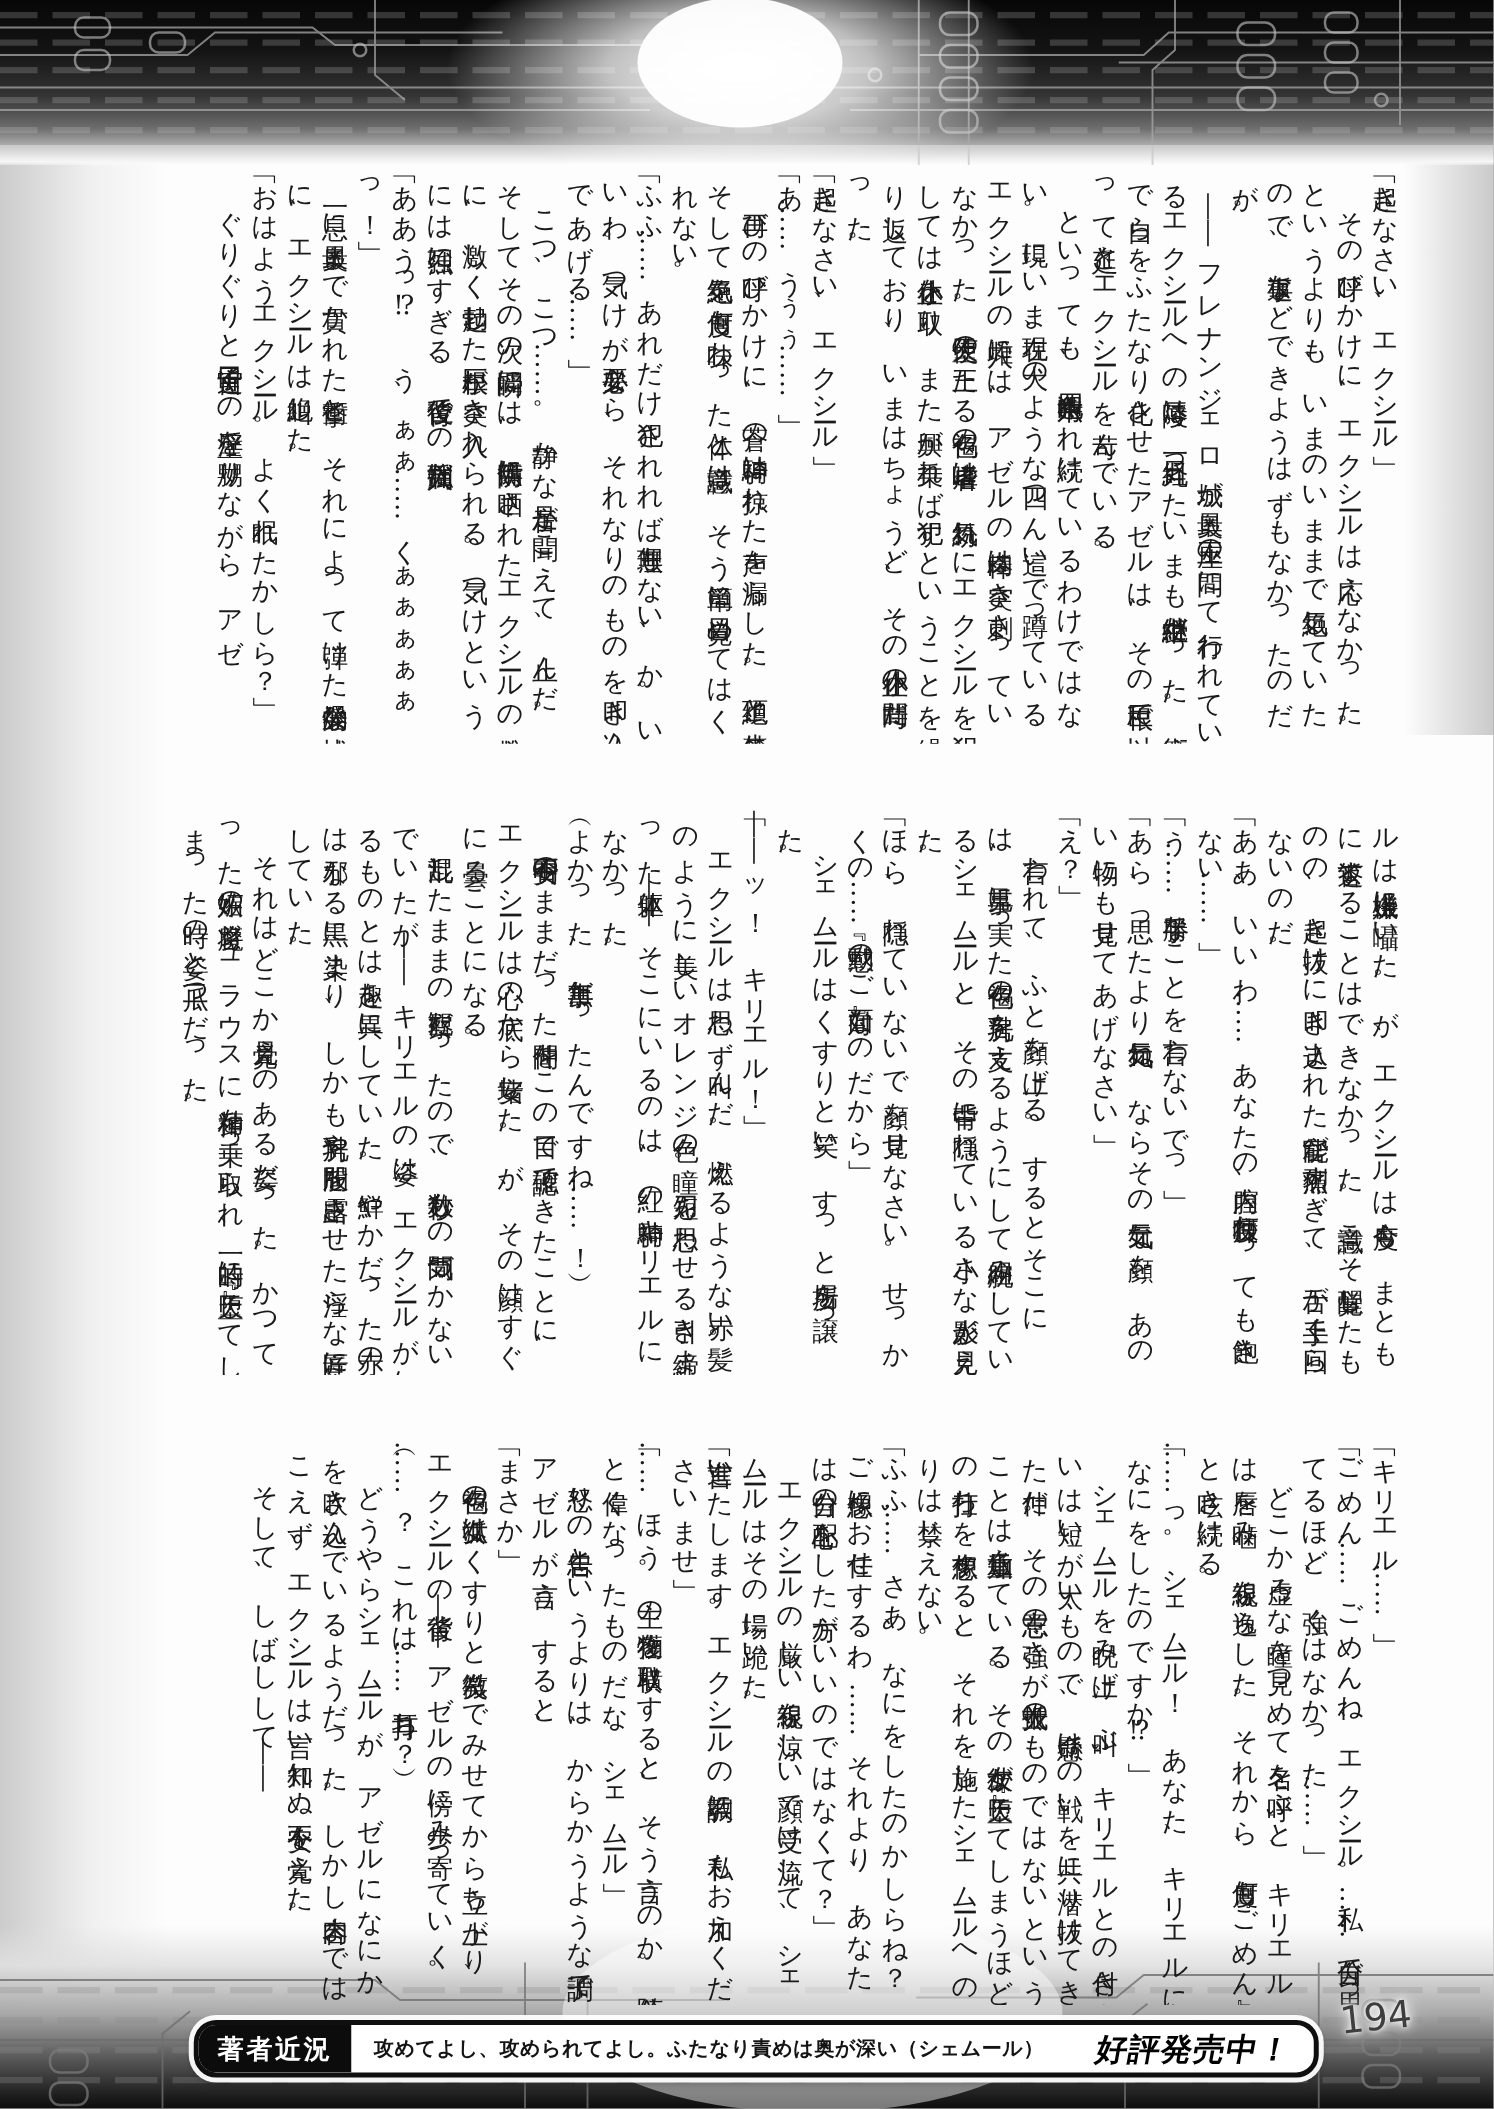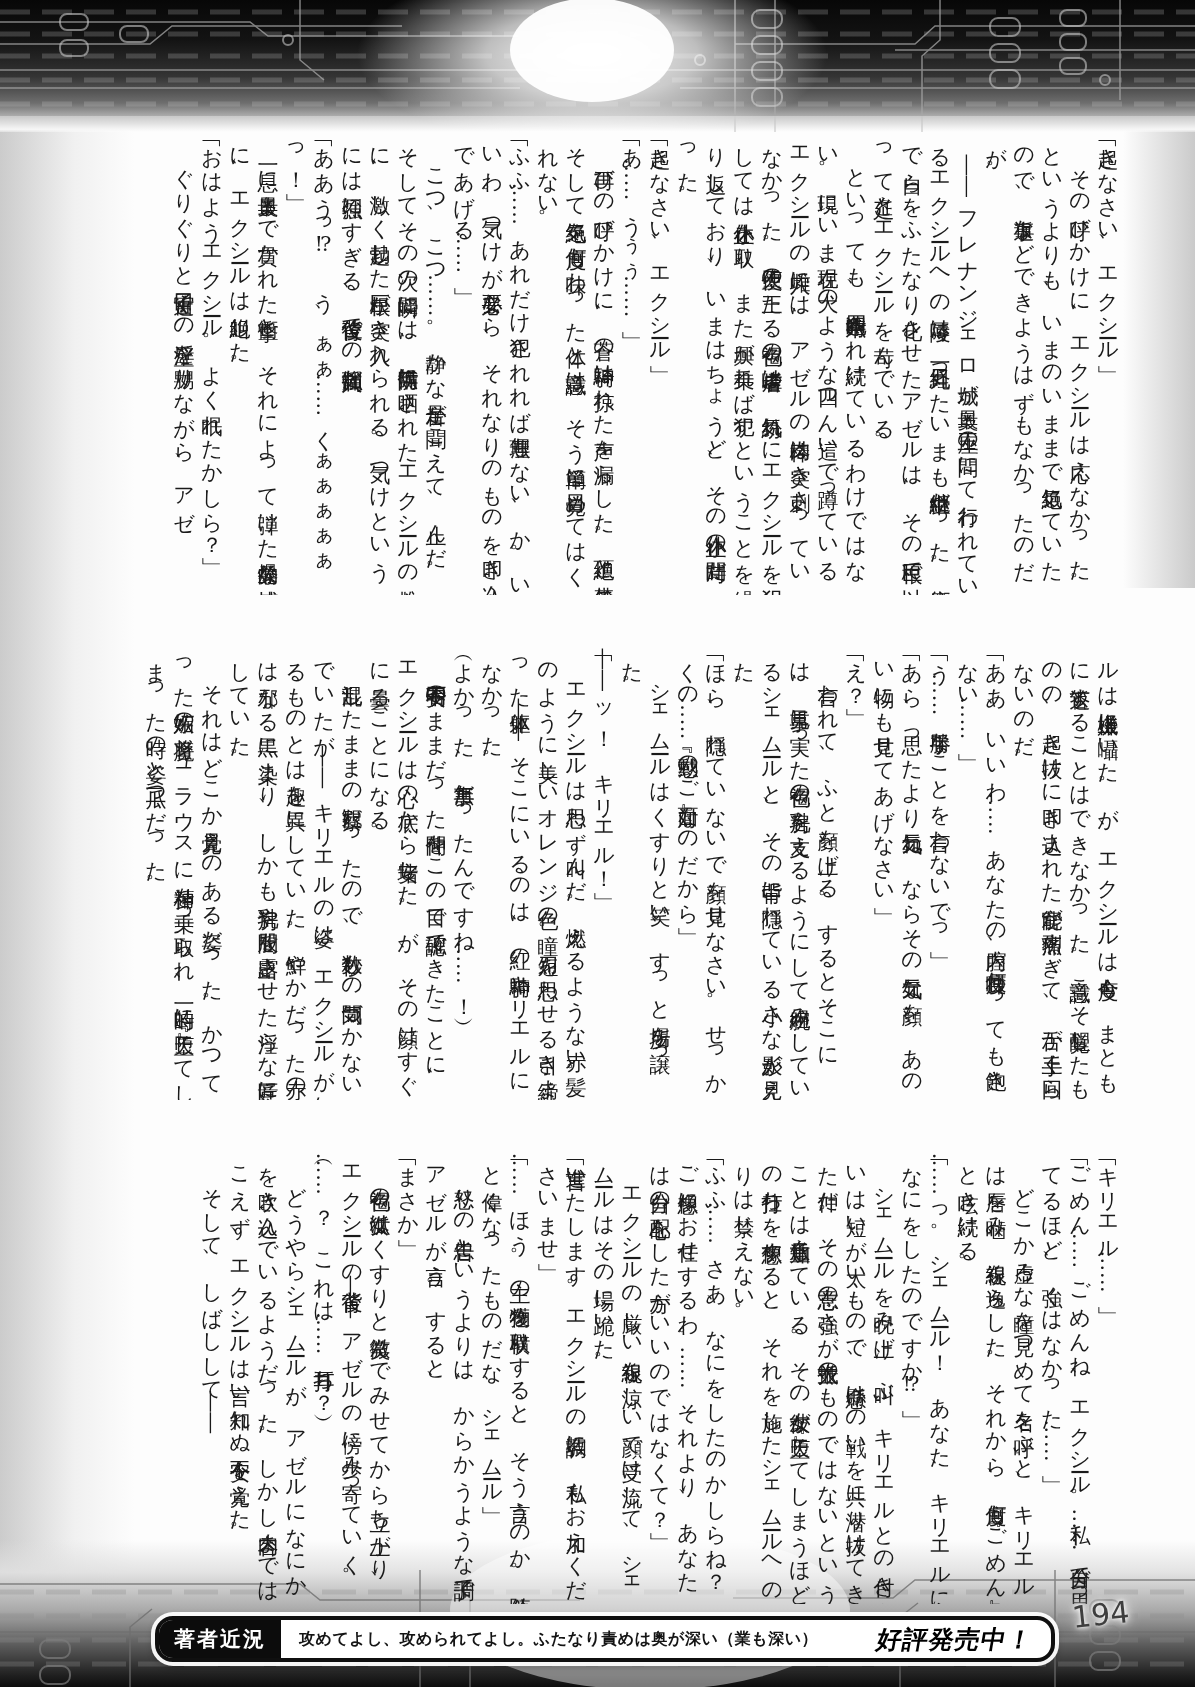--- a/index.html
+++ b/index.html
@@ -210,19 +210,19 @@
           <rect x="40" y="126" width="30" height="18" rx="8"></rect>
         <circle cx="350" cy="92" r="5"></circle>
           <circle cx="980" cy="110" r="5"></circle>
       </g>
       <ellipse cx="650" cy="70" rx="200" ry="80" fill="#ffffff" opacity=".45"></ellipse>
     </svg>
   </div>
 
   <div class="footer-bar">
     <span class="footer-label">著者近況</span>
-    <span class="footer-comment">攻めてよし、攻められてよし。ふたなり責めは奥が深い（業も深い）</span>
+    <span class="footer-comment">攻めてよし、攻められてよし。ふたなり責めは奥が深い（シェムール）</span>
     <span class="footer-promo">好評発売中！</span>
   </div>
 
   <div class="page-number">194</div>
 
 </div>
 
 </body></html>

